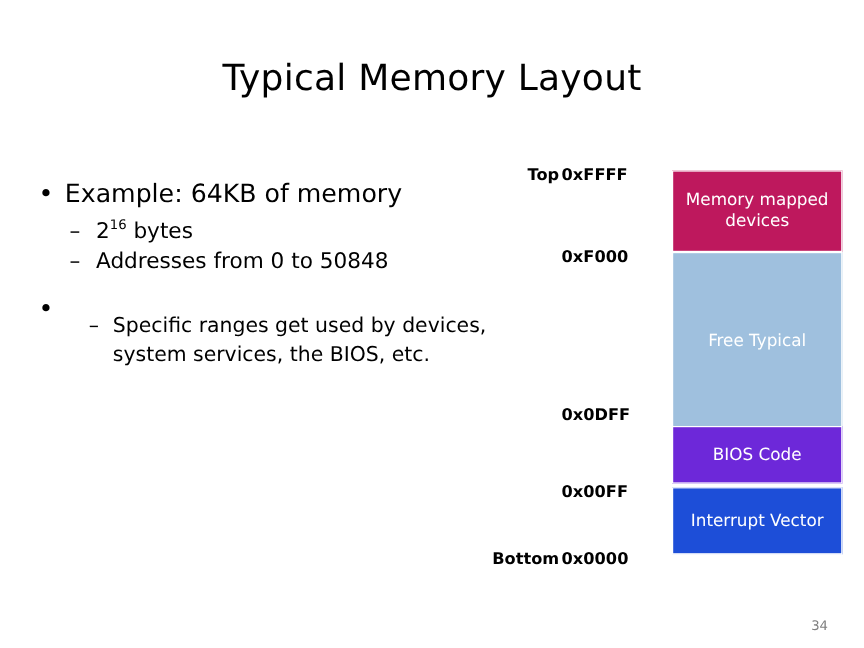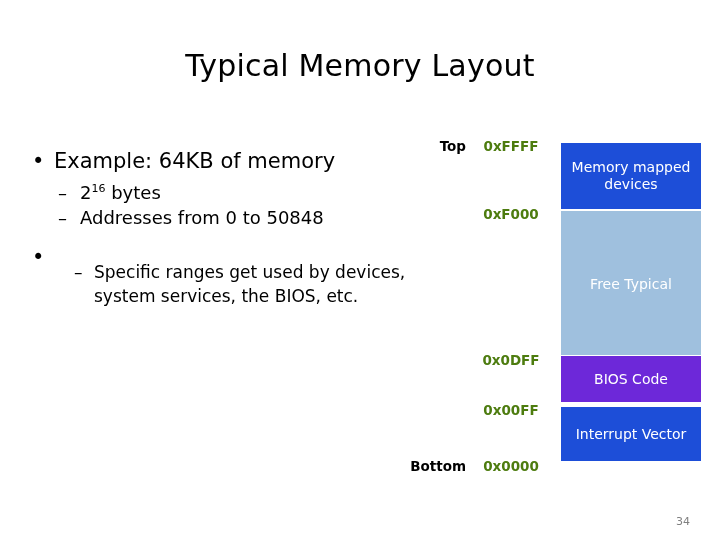--- a/index.html
+++ b/index.html
@@ -72,40 +72,40 @@
     left:120px;width:142px;
     box-sizing:border-box;
     border:1px solid #ffffff;
     display:flex;align-items:center;justify-content:center;
     text-align:center;
     color:#ffffff;
     font-size:14px;
     line-height:17px;
     padding:0 6px;
   }
-  .blk-mapped{top:6px;height:68px;background:#1d4ed8;}
+  .blk-mapped{top:6px;height:68px;background:#be185d;}
   .blk-free{top:74px;height:148px;background:#9fc0de;}
   .blk-bios{top:219px;height:48px;background:#6d28d9;}
   .blk-int{top:270px;height:56px;background:#1d4ed8;}
   .blk-bottom{top:326px;height:30px;background:#ffffff;border:1px solid #ffffff;}
 
   
   .addr{
     position:absolute;
     width:86px;
     right:148px;
-    text-align:center;
+    text-align:left;
     font-size:13.5px;
     font-weight:bold;
-    color:#4d7c0f;
+    color:#000000;
     white-space:nowrap;
   }
   .addr-top{top:2px;}
   .addr-f000{top:70px;}
-  .addr-0dff{top:216px;}
+  .addr-0dff{top:202px;}
   .addr-00ff{top:266px;}
   .addr-0000{top:322px;}
 
   .edge-label{
     position:absolute;
     font-size:13.5px;
     font-weight:bold;
     color:#000000;
     white-space:nowrap;
   }

